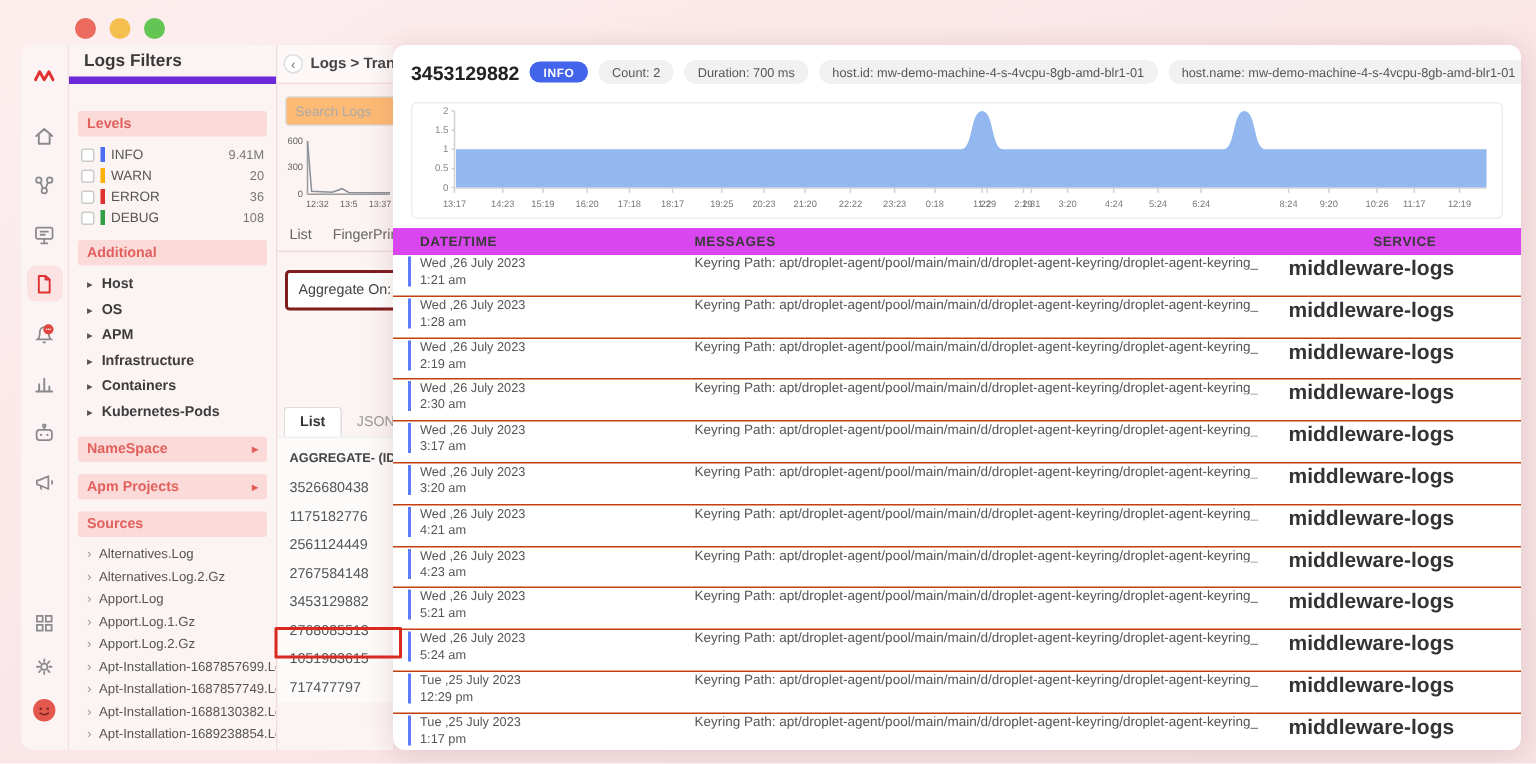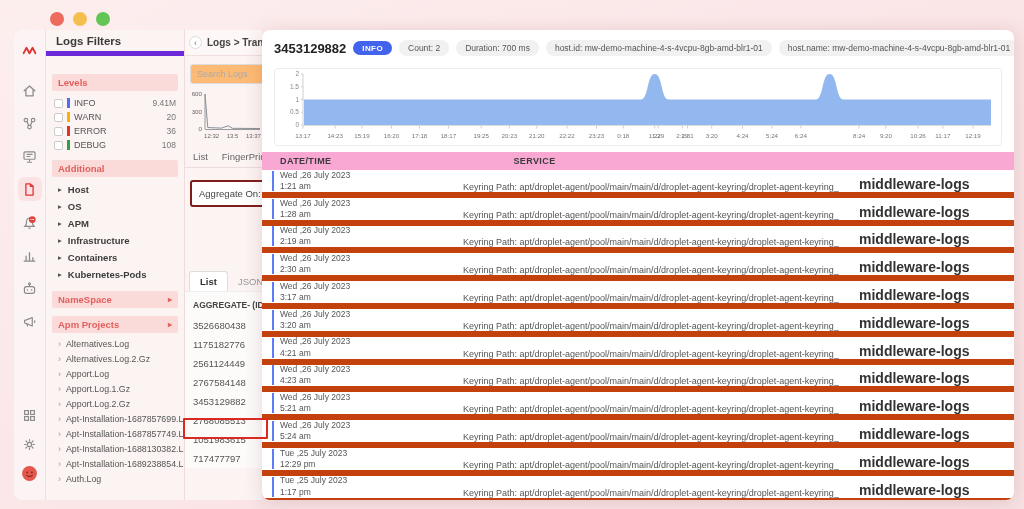--- a/index.html
+++ b/index.html
@@ -81,26 +81,26 @@
   .detail {
     position:absolute; left:262px; top:30px; width:752px; height:470px;
     background:#fff; border-radius:8px; box-shadow:0 2px 18px rgba(120,60,60,.18);
     z-index:10; overflow:hidden;
   }
   .d-head { height:32px; display:flex; align-items:center; gap:7px; padding:4px 12px 0; }
   .d-id { font-size:13px; font-weight:bold; color:#222; }
   .badge { color:#fff; font-size:8px; font-weight:bold; padding:2.5px 9px; border-radius:9px; letter-spacing:.4px; }
   .pill { background:#f1f1f1; color:#555; font-size:8.5px; padding:3px 9px; border-radius:10px; white-space:nowrap; }
   .chart-box { margin:6px 12px 0; border:1px solid #ececec; border-radius:4px; height:78px; }
-  .thead { margin-top:6px; height:18px; background:#f9a8d4; display:flex; align-items:center;
+  .thead { margin-top:6px; height:18px; background:#d946ef; display:flex; align-items:center;
     font-size:9px; font-weight:bold; color:#3a3a3a; letter-spacing:.4px; }
   .c1 { width:195px; padding-left:18px; }
   .c2 { flex:1; padding-left:6px; }
   .c3 { width:155px;text-align:center; }
-  .trow { height:27.8px; display:flex; align-items:flex-end; border-bottom:6px solid #c2410c; }
+  .trow { height:27.8px; display:flex; align-items:flex-start; border-bottom:1px solid #c2410c; }
   .dcell { width:195px; display:flex; align-items:center; padding-left:10px; gap:6px; }
   .dbar { width:2px; height:20px; background:#5c7cfa; flex:none; }
   .dtext { font-size:8.5px; color:#555; line-height:1.3; }
   .msg { flex:1; padding-left:6px; font-size:9px; color:#555; white-space:nowrap; overflow:hidden; }
   .svc { width:155px; font-size:14px; font-weight:bold; color:#333; }
   
   .hl-box { position:absolute; left:183px; top:418px; width:85px; height:21px;
     border:2px solid #da2a20; z-index:100; border-radius:1px; }
   svg text { font-family:"Liberation Sans",sans-serif; }
 </style>
@@ -258,20 +258,23 @@
         <span class="add-label">Kubernetes-Pods</span>
       </div>
     </div>
   <div class="sec-bar mt2">
     <span>NameSpace</span>
     <span class="tri">▸</span>
   </div>
   <div class="sec-bar mt2">
     <span>Apm Projects</span>
     <span class="tri">▸</span>
+  </div>
+  <div class="sec-bar mt2">
+    <span>Sources</span>
   </div>
   <div class="src-wrap" id="sources-rows">
       <div class="src-row">
         <span class="chev">›</span>
         <span class="src-label">Alternatives.Log</span>
       </div>
       <div class="src-row">
         <span class="chev">›</span>
         <span class="src-label">Alternatives.Log.2.Gz</span>
       </div>
@@ -423,20 +426,21 @@
         <line x1="643.0600000000001" y1="56.5" x2="643.0600000000001" y2="59.5" stroke="#cfcfcf" stroke-width="1"></line>
         <text x="643.0600000000001" y="69" text-anchor="middle" font-size="6.2" fill="#777">10:26</text>
         <line x1="667.85" y1="56.5" x2="667.85" y2="59.5" stroke="#cfcfcf" stroke-width="1"></line>
         <text x="667.85" y="69" text-anchor="middle" font-size="6.2" fill="#777">11:17</text>
         <line x1="698" y1="56.5" x2="698" y2="59.5" stroke="#cfcfcf" stroke-width="1"></line>
         <text x="698" y="69" text-anchor="middle" font-size="6.2" fill="#777">12:19</text>
         <path d="M 29 30.5 L 365.75 30.5 C 373.75 30.5 371.75 5 379.75 5 C 387.75 5 385.75 30.5 393.75 30.5 L 540.62 30.5 C 548.62 30.5 546.62 5 554.62 5 C 562.62 5 560.62 30.5 568.62 30.5 L 716 30.5 L 716 56 L 29 56 Z" fill="#93b8ef" stroke="none"></path>
       </svg></div>
   <div class="thead">
     <span class="c1">DATE/TIME</span>
+    <span class="c2">MESSAGES</span>
     <span class="c3">SERVICE</span>
   </div>
   <div id="table-rows">
       <div class="trow">
         <div class="dcell">
           <span class="dbar"></span>
           <div class="dtext">
             <div>Wed ,26 July 2023</div>
             <div>1:21 am</div>
           </div>

